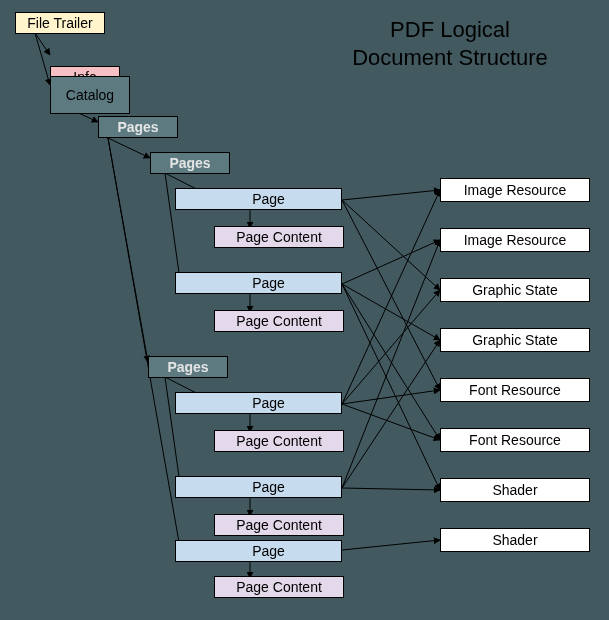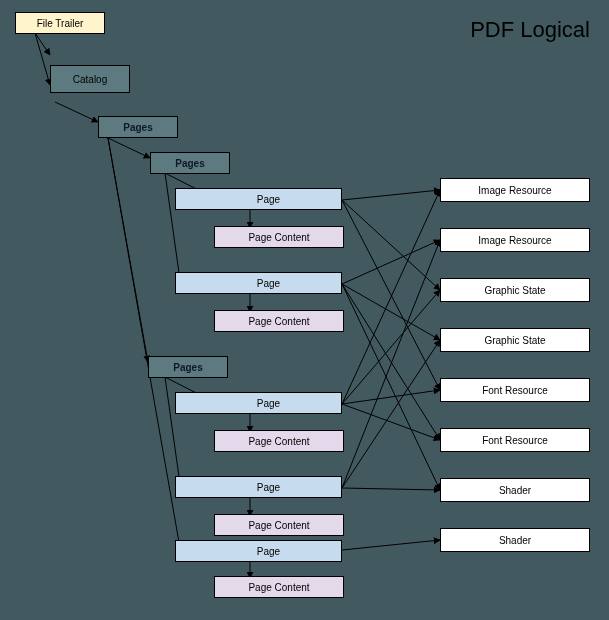--- a/index.html
+++ b/index.html
@@ -8,54 +8,55 @@
     width: 609px;
     height: 620px;
     background: #425a5f;
     font-family: Arial, Helvetica, sans-serif;
     position: relative;
     overflow: hidden;
   }
   .node {
     position: absolute;
     border: 1px solid #000;
-    font-size: 10px;
+    font-size: 14px;
     display: flex;
     align-items: center;
     justify-content: center;
     box-sizing: border-box;
     white-space: nowrap;
   }
   .title {
     position: absolute;
     font-size: 22px;
     font-weight: normal;
     color: #000;
-    text-align: right;
+    text-align: center;
     line-height: 1.25;
   }
   .yellow  { background: #fff4cc; }
   .pink    { background: #f5bfc4; }
   .catalog { background: #5c7a80; color: #000; }
-  .pageshd { background: #5c7a80; color: #0f172a; font-weight: bold; }
+  .pageshd { background: #5c7a80; color: #e5e5e5; font-weight: bold; }
   .blue    { background: #c6dbed; padding-left: 20px; }
   .lav     { background: #e3d9ea; margin-left: 6px; }
   .green   { background: #ffffff; }
   svg.arrows {
     position: absolute;
     left: 0; top: 0;
     width: 609px; height: 620px;
     pointer-events: none;
   }
 </style>
 </head>
 <body>
 
 <div class="title" style="left:310px; top:16px; width:280px;">
   <span>PDF Logical</span><br>
+  <span>Document Structure</span>
 </div>
 
 <svg class="arrows">
   <defs>
     <marker id="ah" viewBox="0 0 10 10" refX="9" refY="5" markerWidth="7" markerHeight="7" orient="auto-start-reverse">
       <path d="M 0 0 L 10 5 L 0 10 z" fill="#000"></path>
     </marker>
   </defs>
   <g stroke="#000" stroke-width="1" fill="none" marker-end="url(#ah)">
 
@@ -110,21 +111,21 @@
     <line x1="342" y1="550" x2="440" y2="540"></line>
   </g>
 </svg>
 
 <div class="node yellow" style="left:15px;  top:12px;  width:90px;  height:22px;">
     <span>File Trailer</span>
   </div>
 <div class="node pink" style="left:50px;  top:66px;  width:70px;  height:22px;">
     <span>Info</span>
   </div>
-<div class="node catalog" style="left:50px;  top:65px;  width:80px;  height:28px;">
+<div class="node catalog" style="left:50px;  top:76px;  width:80px;  height:38px;">
     <span>Catalog</span>
   </div>
 <div class="node pageshd" style="left:98px;  top:116px; width:80px;  height:22px;">
     <span>Pages</span>
   </div>
 
 <div class="node pageshd" style="left:150px; top:152px; width:80px;  height:22px;">
     <span>Pages</span>
   </div>
 <div class="node blue" style="left:175px; top:188px; width:167px; height:22px;">

